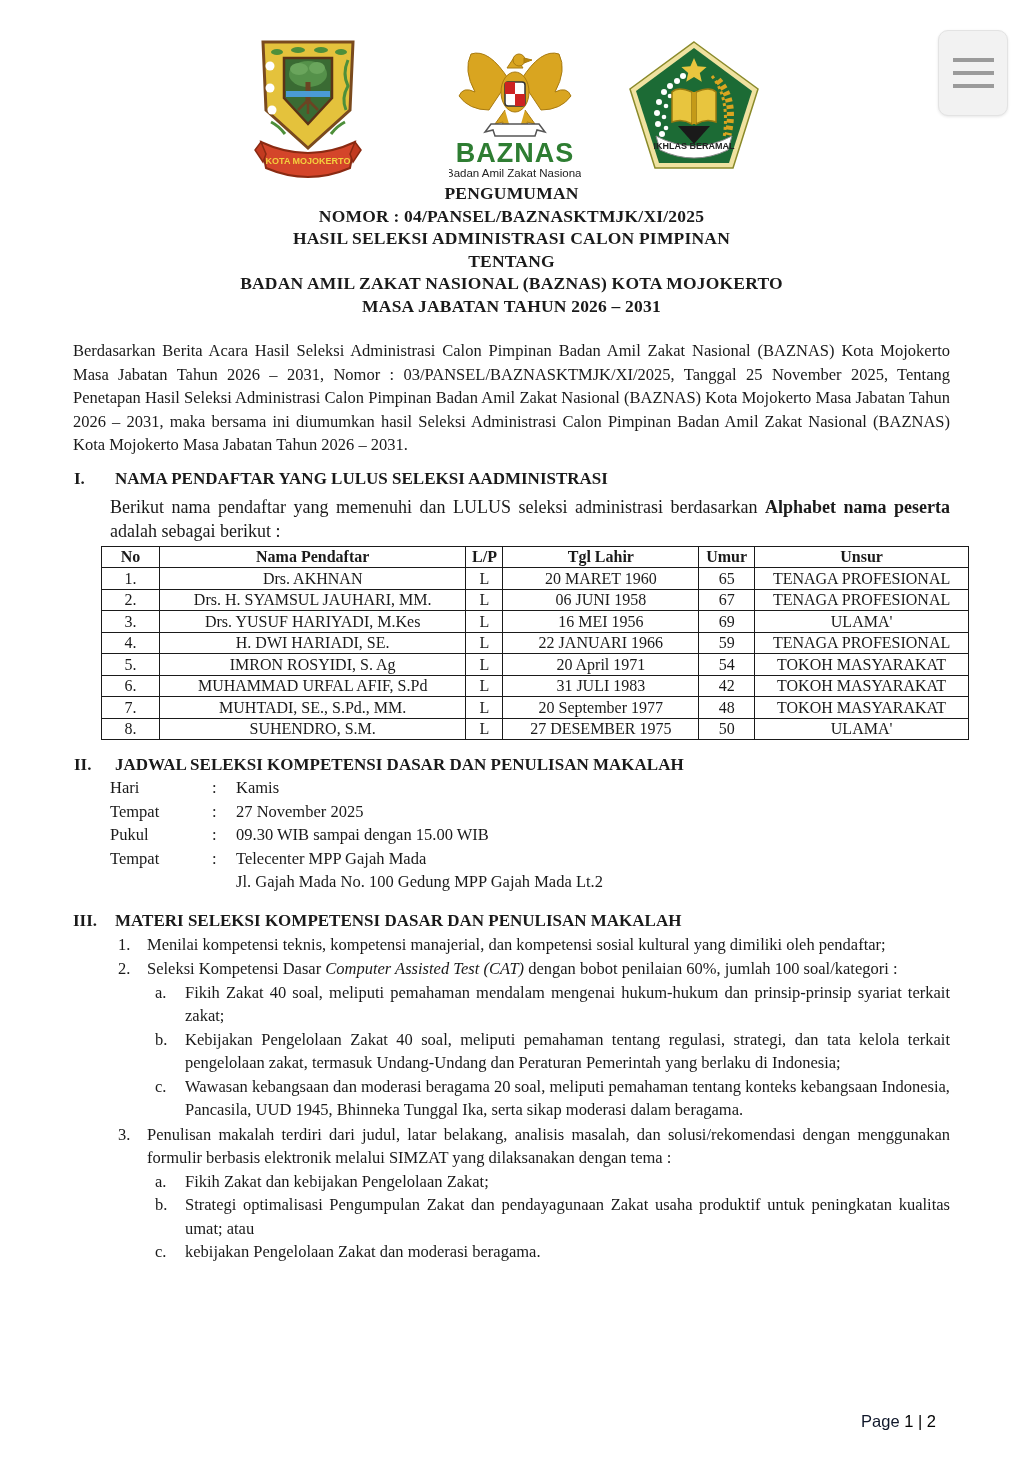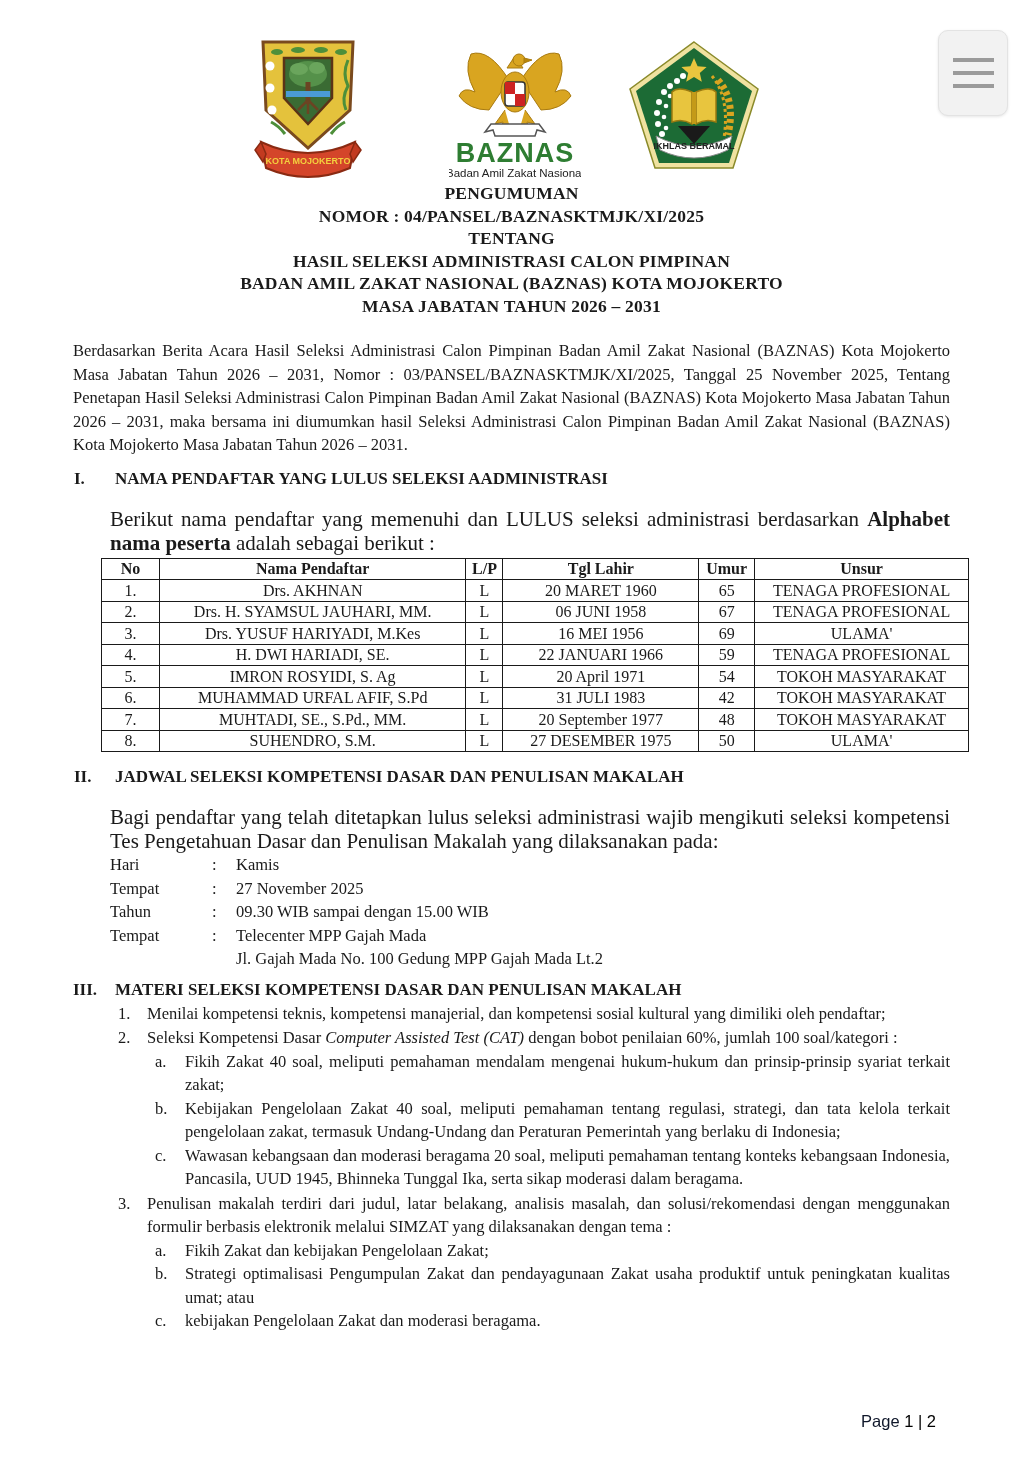--- a/index.html
+++ b/index.html
@@ -32,21 +32,21 @@
   
   .para {
     margin-top: 22px; font-size: 16.5px; line-height: 23.5px;
     text-align: justify;
   }
 
   .section { margin-top: 11px; }
   .sec-head { position: relative; padding-left: 42px; font-weight: bold; font-size: 17px; line-height: 22px; }
   .sec-head .roman { position: absolute; left: 1px; }
   .sec-body { margin-left: 37px; }
-  .sec-intro { font-size: 21px; line-height: 24px; text-align: justify; margin-top: 17px; }
+  .sec-intro { font-size: 18px; line-height: 24px; text-align: justify; margin-top: 5px; }
 
   
   table.reg {
     margin: 3px 0 0 28px; width: 868px; border-collapse: collapse;
     font-size: 16px;
   }
   table.reg th, table.reg td {
     border: 1.5px solid #1a1a1a; text-align: center; padding: 0 3px;
     height: 21.5px; line-height: 19px; white-space: nowrap;
   }
@@ -163,22 +163,22 @@
 
   <div class="menu-btn">
     <span style="display:contents">
       <span class="bar"></span><span class="bar"></span><span class="bar"></span>
     </span>
   </div>
 
   <div class="title-block">
     <div>PENGUMUMAN</div>
     <div>NOMOR : 04/PANSEL/BAZNASKTMJK/XI/2025</div>
+    <div>HASIL SELEKSI ADMINISTRASI CALON PIMPINAN</div>
     <div>TENTANG</div>
-    <div>HASIL SELEKSI ADMINISTRASI CALON PIMPINAN</div>
     <div>BADAN AMIL ZAKAT NASIONAL (BAZNAS) KOTA MOJOKERTO</div>
     <div>MASA JABATAN TAHUN 2026 – 2031</div>
   </div>
 
   <p class="para">Berdasarkan Berita Acara Hasil Seleksi Administrasi Calon Pimpinan Badan Amil Zakat Nasional (BAZNAS) Kota Mojokerto Masa Jabatan Tahun 2026 – 2031, Nomor : 03/PANSEL/BAZNASKTMJK/XI/2025, Tanggal 25 November 2025, Tentang Penetapan Hasil Seleksi Administrasi Calon Pimpinan Badan Amil Zakat Nasional (BAZNAS) Kota Mojokerto Masa Jabatan Tahun 2026 – 2031, maka bersama ini diumumkan hasil Seleksi Administrasi Calon Pimpinan Badan Amil Zakat Nasional (BAZNAS) Kota Mojokerto Masa Jabatan Tahun 2026 – 2031.</p>
 
   <div class="section">
     <div class="sec-head">
       <span class="roman">I.</span>
       <span>NAMA PENDAFTAR YANG LULUS SELEKSI AADMINISTRASI</span>
@@ -273,48 +273,47 @@
       </tbody>
     </table>
   </div>
 
   <div class="section" style="margin-top:14px">
     <div class="sec-head">
       <span class="roman">II.</span>
       <span>JADWAL SELEKSI KOMPETENSI DASAR DAN PENULISAN MAKALAH</span>
     </div>
     <div class="sec-body">
-      <p class="sec-intro">Bagi pendaftar yang telah ditetapkan lulus seleksi administrasi wajib mengikuti seleksi kompetensi Tes Pengetahuan Dasar dan Penulisan Makalah yang dilaksanakan pada:</p>
       <div class="detail">
         <span class="lbl">Hari</span>
         <span class="colon">:</span>
         <span class="val">Kamis</span>
       </div>
       <div class="detail">
         <span class="lbl">Tempat</span>
         <span class="colon">:</span>
         <span class="val">27 November 2025</span>
       </div>
       <div class="detail">
-        <span class="lbl">Tahun</span>
+        <span class="lbl">Pukul</span>
         <span class="colon">:</span>
         <span class="val">09.30 WIB sampai dengan 15.00 WIB</span>
       </div>
       <div class="detail">
         <span class="lbl">Tempat</span>
         <span class="colon">:</span>
         <span class="val">
           <span style="display:block">Telecenter MPP Gajah Mada</span>
           <span style="display:block">Jl. Gajah Mada No. 100 Gedung MPP Gajah Mada Lt.2</span>
         </span>
       </div>
     </div>
   </div>
 
-  <div class="section" style="margin-top:8px">
+  <div class="section" style="margin-top:16px">
     <div class="sec-head">
       <span class="roman" style="left:0">III.</span>
       <span>MATERI SELEKSI KOMPETENSI DASAR DAN PENULISAN MAKALAH</span>
     </div>
     <div class="items">
       <div class="num-item">
         <span class="num">1.</span>
         <span>Menilai kompetensi teknis, kompetensi manajerial, dan kompetensi sosial kultural yang dimiliki oleh pendaftar;</span>
       </div>
       <div class="num-item">

